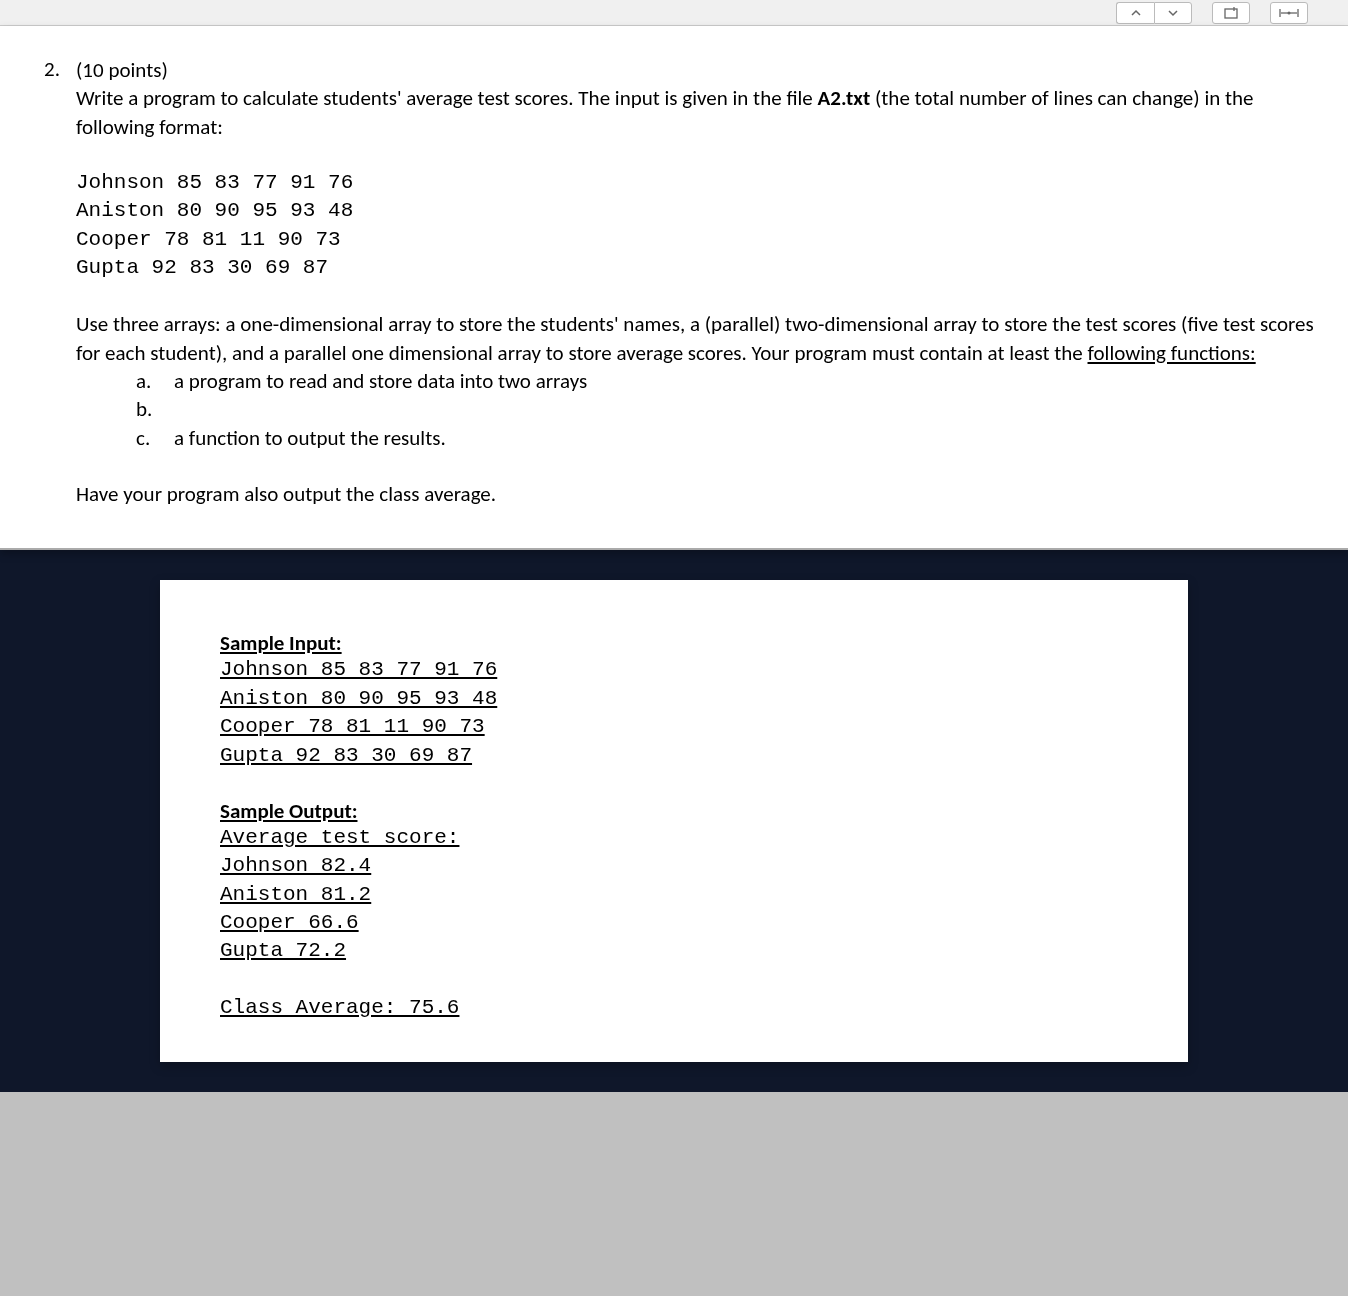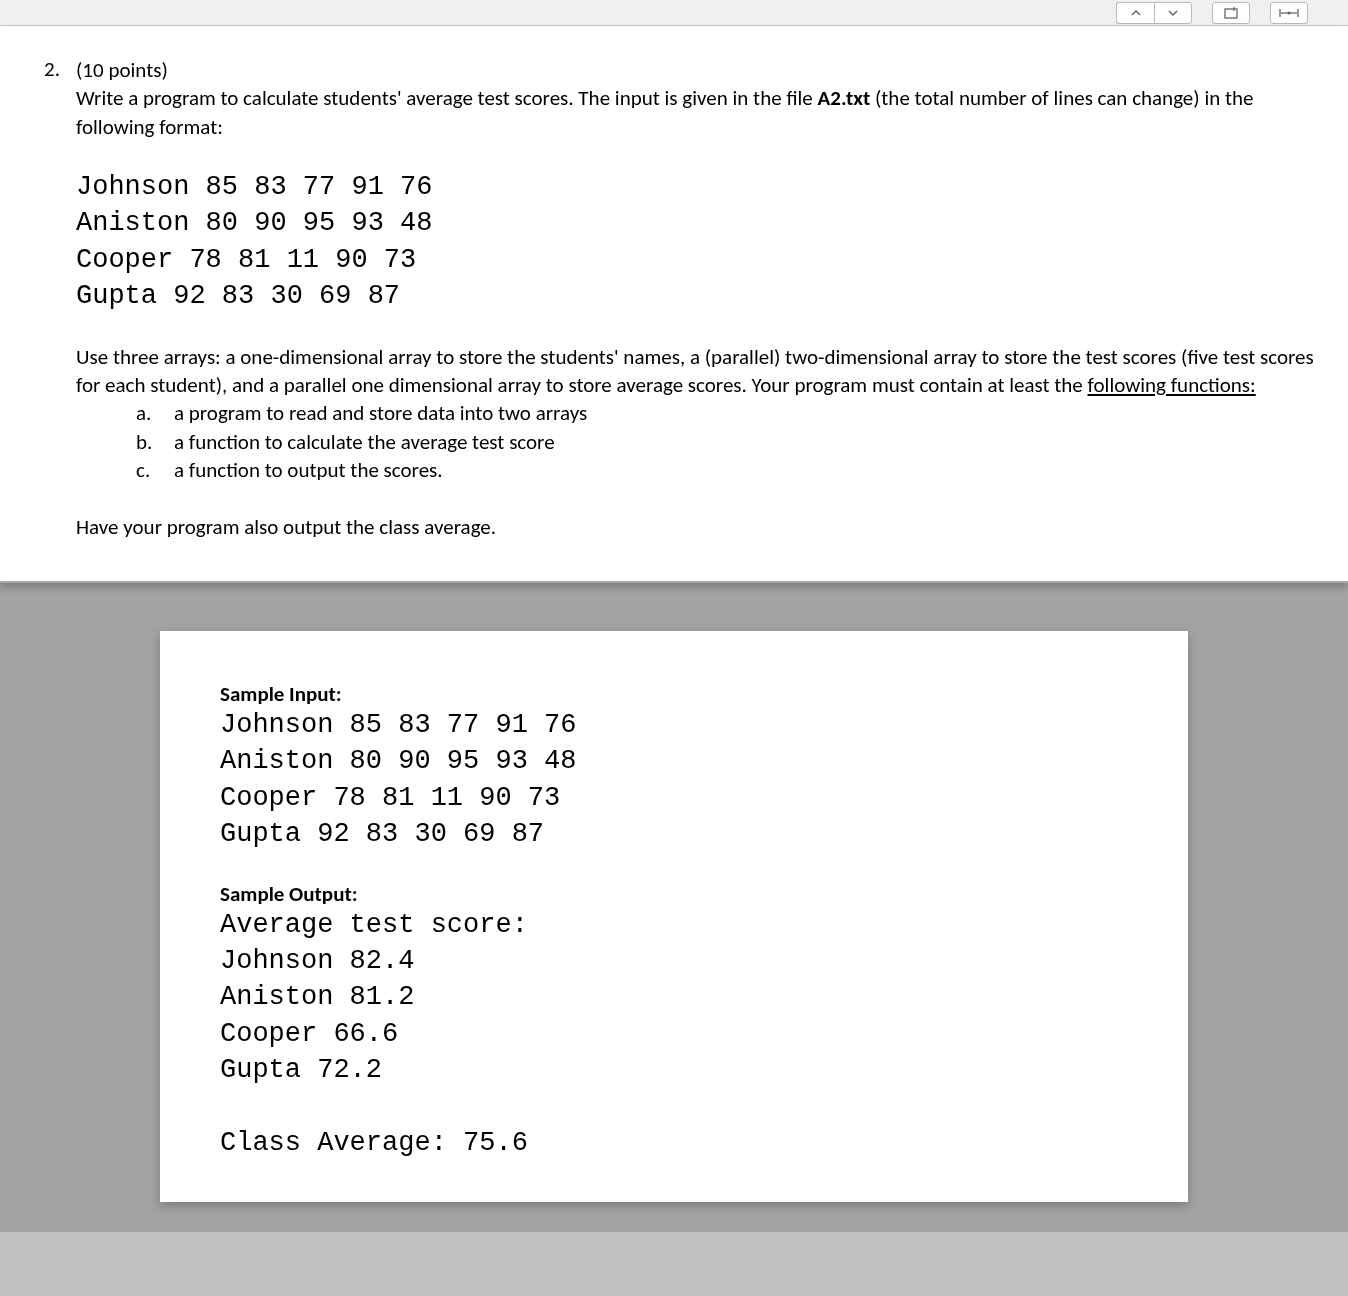--- a/index.html
+++ b/index.html
@@ -69,43 +69,44 @@
       font-weight: normal;
     }
     .para {
       margin-bottom: 0;
     }
     .spacer {
       height: 28px;
     }
     .mono {
       font-family: 'Courier New', Courier, monospace;
-      font-size: 27px;
+      font-size: 21px;
       white-space: pre;
       line-height: 1.35;
     }
     .sublist {
       margin-left: 60px;
     }
     .sub-row {
       display: flex;
       gap: 16px;
     }
     .sub-label {
       min-width: 22px;
     }
     .underline {
       text-decoration: underline;
     }
     .bold {
       font-weight: bold;
     }
     .page2-wrap {
-      background: #a3a3a3;
-      padding: 48px 160px 30px 160px;
+      background: #0f172a;
+      padding: 30px 160px 30px 160px;
+      text-decoration: underline;
     }
     .page2 {
       background: #fff;
       padding: 50px 60px 40px 60px;
       box-shadow: 0 4px 10px rgba(0,0,0,0.25);
     }
     .section-title {
       font-weight: bold;
       font-family: Calibri, 'Segoe UI', Arial, sans-serif;
       font-size: 21px;
@@ -163,25 +164,24 @@
       <div class="para">
         <span>Use three arrays: a one-dimensional array to store the students' names, a (parallel) two-dimensional array to store the test scores (five test scores for each student), and a parallel one dimensional array to store average scores. Your program must contain at least the </span><span class="underline">following functions:</span>
       </div>
       <div class="sublist">
         <div class="sub-row">
           <span class="sub-label">a.</span>
           <span>a program to read and store data into two arrays</span>
         </div>
         <div class="sub-row">
           <span class="sub-label">b.</span>
-          <span>a function to calculate the average test score</span>
         </div>
         <div class="sub-row">
           <span class="sub-label">c.</span>
-          <span>a function to output the scores.</span>
+          <span>a function to output the results.</span>
         </div>
       </div>
       <div class="spacer"></div>
       <div class="para">Have your program also output the class average.</div>
     </div>
   </div>
 </div>
 
 <div class="page2-wrap">
   <div class="page2">

